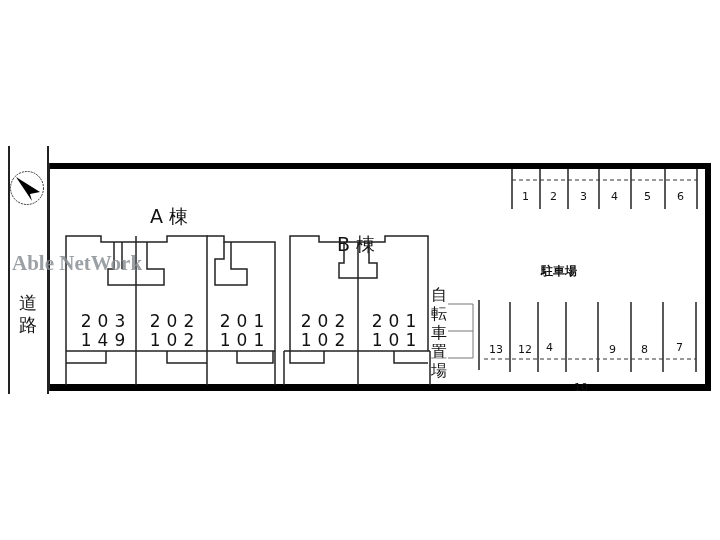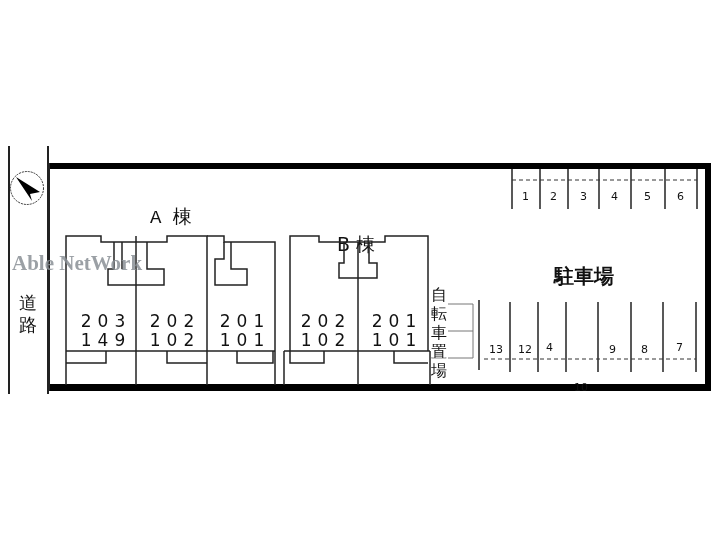--- a/index.html
+++ b/index.html
@@ -29,21 +29,21 @@
     <circle cx="18" cy="18" r="16.5" fill="none" stroke="#333" stroke-width="1" stroke-dasharray="2,1"></circle>
     <polygon points="7,7 31,22 21,24 23,31" fill="#000"></polygon>
   </svg>
 </div>
 
 <div class="line thick" style="left:48px;top:163px;width:663px;height:6px;"></div>
 <div class="line thick" style="left:48px;top:384px;width:663px;height:7px;"></div>
 <div class="line thick" style="left:705px;top:163px;width:6px;height:228px;"></div>
 <div class="line" style="left:48px;top:163px;width:2px;height:228px;"></div>
 
-<div class="txt bldg" style="left:150px;top:204px;font-family:Liberation Mono, monospace;">A 棟</div>
+<div class="txt bldg" style="left:150px;top:204px;">A 棟</div>
 <div class="txt bldg" style="left:337px;top:204px;margin-top:28px;">B 棟</div>
 
 <div class="abs" style="left:65px;top:235px;width:210px;height:150px;">
   <svg width="212" height="150" viewBox="0 0 212 150" style="position:absolute;left:0;top:0;">
     <g fill="none" stroke="#222" stroke-width="1.5">
 
       <polyline points="1,150 1,1 36,1 36,7 102,7 102,1 142,1 142,150"></polyline>
       <polyline points="142,1 159,1 159,7 210,7 210,150"></polyline>
 
       <line x1="1" y1="116" x2="210" y2="116"></line>
@@ -110,21 +110,21 @@
 <div class="abs" style="left:448px;top:300px;width:32px;height:70px;">
   <svg width="32" height="70" viewBox="0 0 32 70">
     <g fill="none" stroke="#777" stroke-width="1">
       <polyline points="0,4 25,4 25,58 0,58"></polyline>
       <line x1="0" y1="31" x2="25" y2="31"></line>
     </g>
     <line x1="31" y1="0" x2="31" y2="70" stroke="#222" stroke-width="1.5"></line>
   </svg>
 </div>
 
-<div class="txt" style="left:554px;top:263px;font-size:20px;font-weight:bold;">駐車場</div>
+<div class="txt" style="left:541px;top:263px;font-size:12px;font-weight:bold;">駐車場</div>
 
 <div class="abs" style="left:510px;top:169px;width:195px;height:42px;">
   <svg width="195" height="42" viewBox="0 0 195 42" style="position:absolute;left:0;top:0;">
     <g stroke="#222" stroke-width="1.5">
       <line x1="2" y1="0" x2="2" y2="40"></line>
       <line x1="30" y1="0" x2="30" y2="40"></line>
       <line x1="58" y1="0" x2="58" y2="40"></line>
       <line x1="89" y1="0" x2="89" y2="40"></line>
       <line x1="121" y1="0" x2="121" y2="40"></line>
       <line x1="155" y1="0" x2="155" y2="40"></line>

